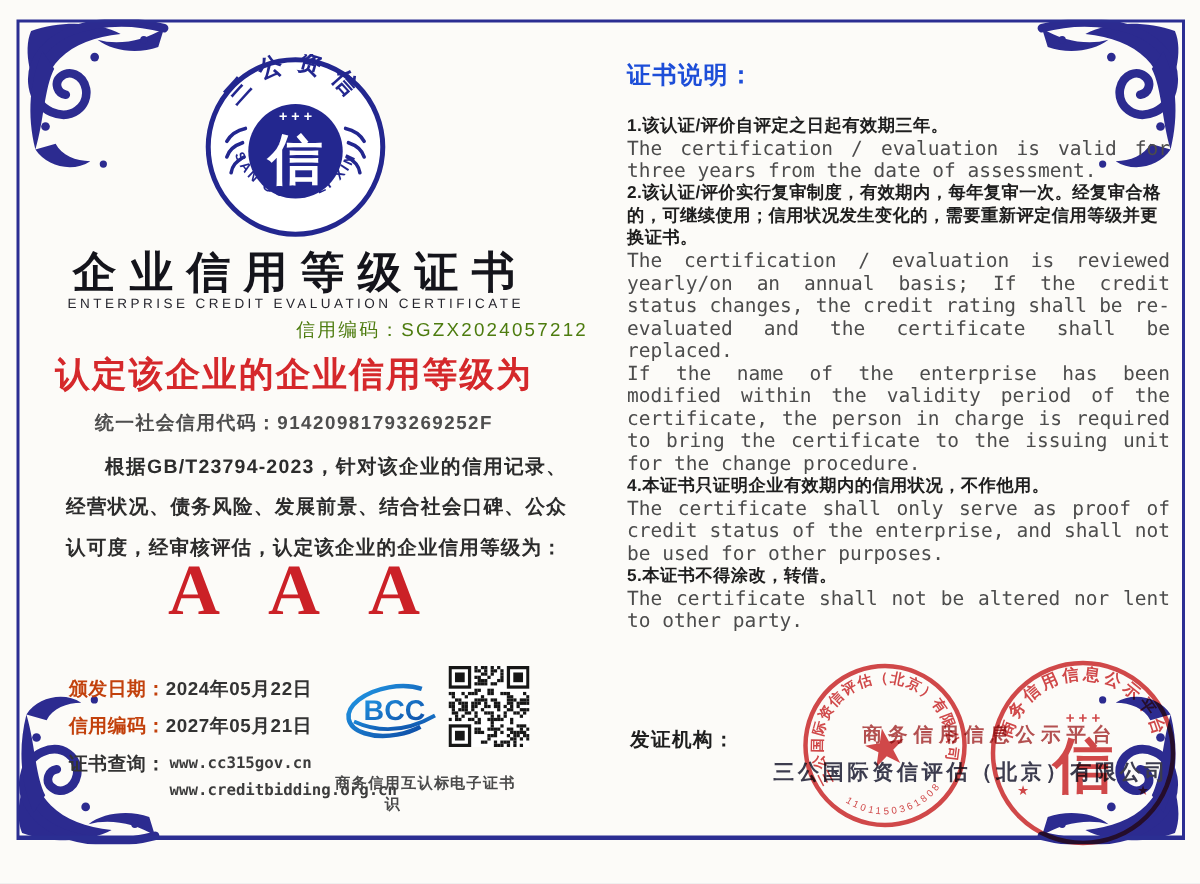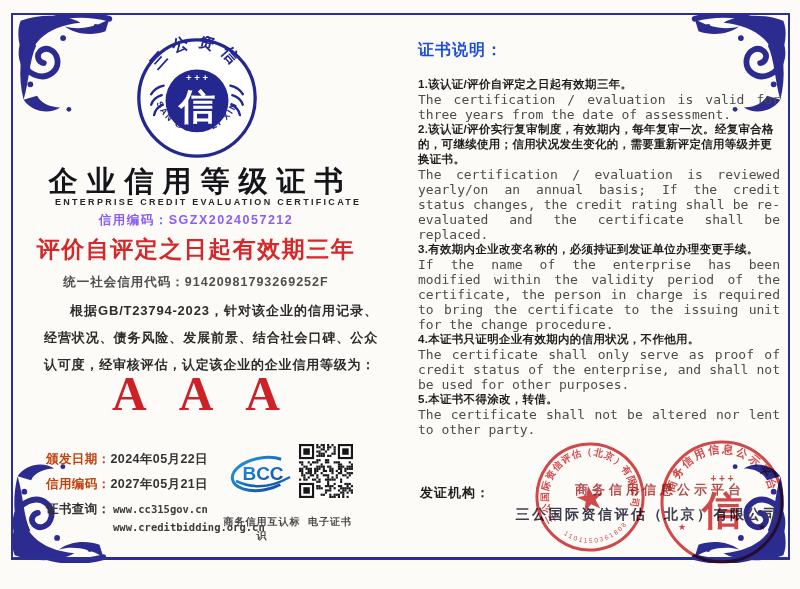--- a/index.html
+++ b/index.html
@@ -11,24 +11,24 @@
          border:2px solid #2b2e92;border-bottom-width:3px;pointer-events:none;}
   .fl{position:absolute;width:106px;height:106px;color:#2c2b90;}
   .fl.tl{left:13px;top:13px;}
   .fl.tr{right:9px;top:13px;transform:scaleX(-1);}
   .fl.bl{left:7px;bottom:26px;transform:scaleY(-1);}
   .fl.br{right:9px;bottom:26px;transform:scale(-1,-1);}
   
   .logo{left:135px;top:36px;width:124px;height:124px;}
   .title{left:0;top:162px;width:392px;text-align:center;font-size:29px;font-weight:800;
          color:#14141b;letter-spacing:9px;text-indent:9px;}
-  .title-en{left:0;top:197px;width:392px;text-align:center;font-size:9px;font-weight:700;
-            color:#26262e;letter-spacing:2.3px;text-indent:2.3px;margin-left:11px;}
-  .credit-no{left:0;top:212px;width:392px;text-align:center;font-size:12.5px;font-weight:700;
-             color:#8b5cf6;letter-spacing:1.5px;}
+  .title-en{left:0;top:197px;width:392px;text-align:center;font-size:9px;font-weight:400;
+            color:#26262e;letter-spacing:2.3px;text-indent:2.3px;}
+  .credit-no{left:0;top:212px;width:392px;text-align:right;font-size:12.5px;font-weight:400;
+             color:#4d7c0f;letter-spacing:1.5px;}
   .company{left:0;top:234px;width:392px;text-align:center;font-size:23px;font-weight:800;
            color:#d5282b;letter-spacing:1.5px;}
   .uscc{left:0;top:274px;width:392px;text-align:center;font-size:12.5px;font-weight:600;
         color:#4e4e4e;letter-spacing:1px;}
   .statement{left:44px;top:297px;width:334px;font-size:13px;line-height:27px;font-weight:700;
              color:#2c2c2c;letter-spacing:.8px;text-align:justify;text-indent:2em;}
   .rating{left:0;top:366px;width:392px;text-align:center;font-family:"Liberation Serif",serif;
           font-size:48px;font-weight:700;color:#cb2127;letter-spacing:32px;text-indent:32px;}
   .meta{left:46px;font-size:12.5px;font-weight:700;color:#333;letter-spacing:.4px;}
   .meta .lab{color:#c2410c;}
@@ -123,21 +123,21 @@
     <text x="65" y="87" text-anchor="middle" font-size="38" font-weight="bold" fill="#ffffff" font-family="Liberation Serif,serif">信</text>
   </svg>
 
   <div class="abs title">企业信用等级证书</div>
   <div class="abs title-en">ENTERPRISE CREDIT EVALUATION CERTIFICATE</div>
 
   <div class="abs credit-no">
     <span>信用编码：</span><span>SGZX2024057212</span>
   </div>
 
-  <div class="abs company">评价自评定之日起有效期三年</div>
+  <div class="abs company">认定该企业的企业信用等级为</div>
 
   <div class="abs uscc">
     <span>统一社会信用代码：</span><span>91420981793269252F</span>
   </div>
 
   <div class="abs statement">根据GB/T23794-2023，针对该企业的信用记录、经营状况、债务风险、发展前景、结合社会口碑、公众认可度，经审核评估，认定该企业的企业信用等级为：</div>
 
   <div class="abs rating">AAA</div>
 
   <div class="abs meta" style="top:451px">
@@ -364,29 +364,28 @@
       <rect x="0" y="0" width="14.56" height="14.56" fill="#161616"></rect>
       <rect x="2.08" y="2.08" width="10.4" height="10.4" fill="#ffffff"></rect>
       <rect x="4.16" y="4.16" width="6.24" height="6.24" fill="#161616"></rect>
       <rect x="37.44" y="0" width="14.56" height="14.56" fill="#161616"></rect>
       <rect x="39.519999999999996" y="2.08" width="10.4" height="10.4" fill="#ffffff"></rect>
       <rect x="41.599999999999994" y="4.16" width="6.24" height="6.24" fill="#161616"></rect>
       <rect x="0" y="37.44" width="14.56" height="14.56" fill="#161616"></rect>
       <rect x="2.08" y="39.519999999999996" width="10.4" height="10.4" fill="#ffffff"></rect>
       <rect x="4.16" y="41.599999999999994" width="6.24" height="6.24" fill="#161616"></rect>
     </svg>
-  <div class="abs small-label" style="left:300px;top:515px;width:52px;text-align:right">电子证书</div>
+  <div class="abs small-label" style="left:300px;top:515px;width:52px;text-align:left">电子证书</div>
 
   <div class="abs notes">
     <p class="notes-title">证书说明：</p>
     <p class="note-zh">1.该认证/评价自评定之日起有效期三年。</p>
     <p class="note-en">The certification / evaluation is valid for three years from the date of assessment.</p>
     <p class="note-zh">2.该认证/评价实行复审制度，有效期内，每年复审一次。经复审合格的，可继续使用；信用状况发生变化的，需要重新评定信用等级并更换证书。</p>
     <p class="note-en">The certification / evaluation is reviewed yearly/on an annual basis; If the credit status changes, the credit rating shall be re-evaluated and the certificate shall be replaced.</p>
-    <p class="note-zh">3.有效期内企业改变名称的，必须持证到发证单位办理变更手续。</p>
     <p class="note-en">If the name of the enterprise has been modified within the validity period of the certificate, the person in charge is required to bring the certificate to the issuing unit for the change procedure.</p>
     <p class="note-zh">4.本证书只证明企业有效期内的信用状况，不作他用。</p>
     <p class="note-en">The certificate shall only serve as proof of credit status of the enterprise, and shall not be used for other purposes.</p>
     <p class="note-zh">5.本证书不得涂改，转借。</p>
     <p class="note-en">The certificate shall not be altered nor lent to other party.</p>
   </div>
 
   <div class="abs issuer-label">发证机构：</div>
   <div class="abs issuer-l1">商务信用信息公示平台</div>
   <div class="abs issuer-l2">三公国际资信评估（北京）有限公司</div>

